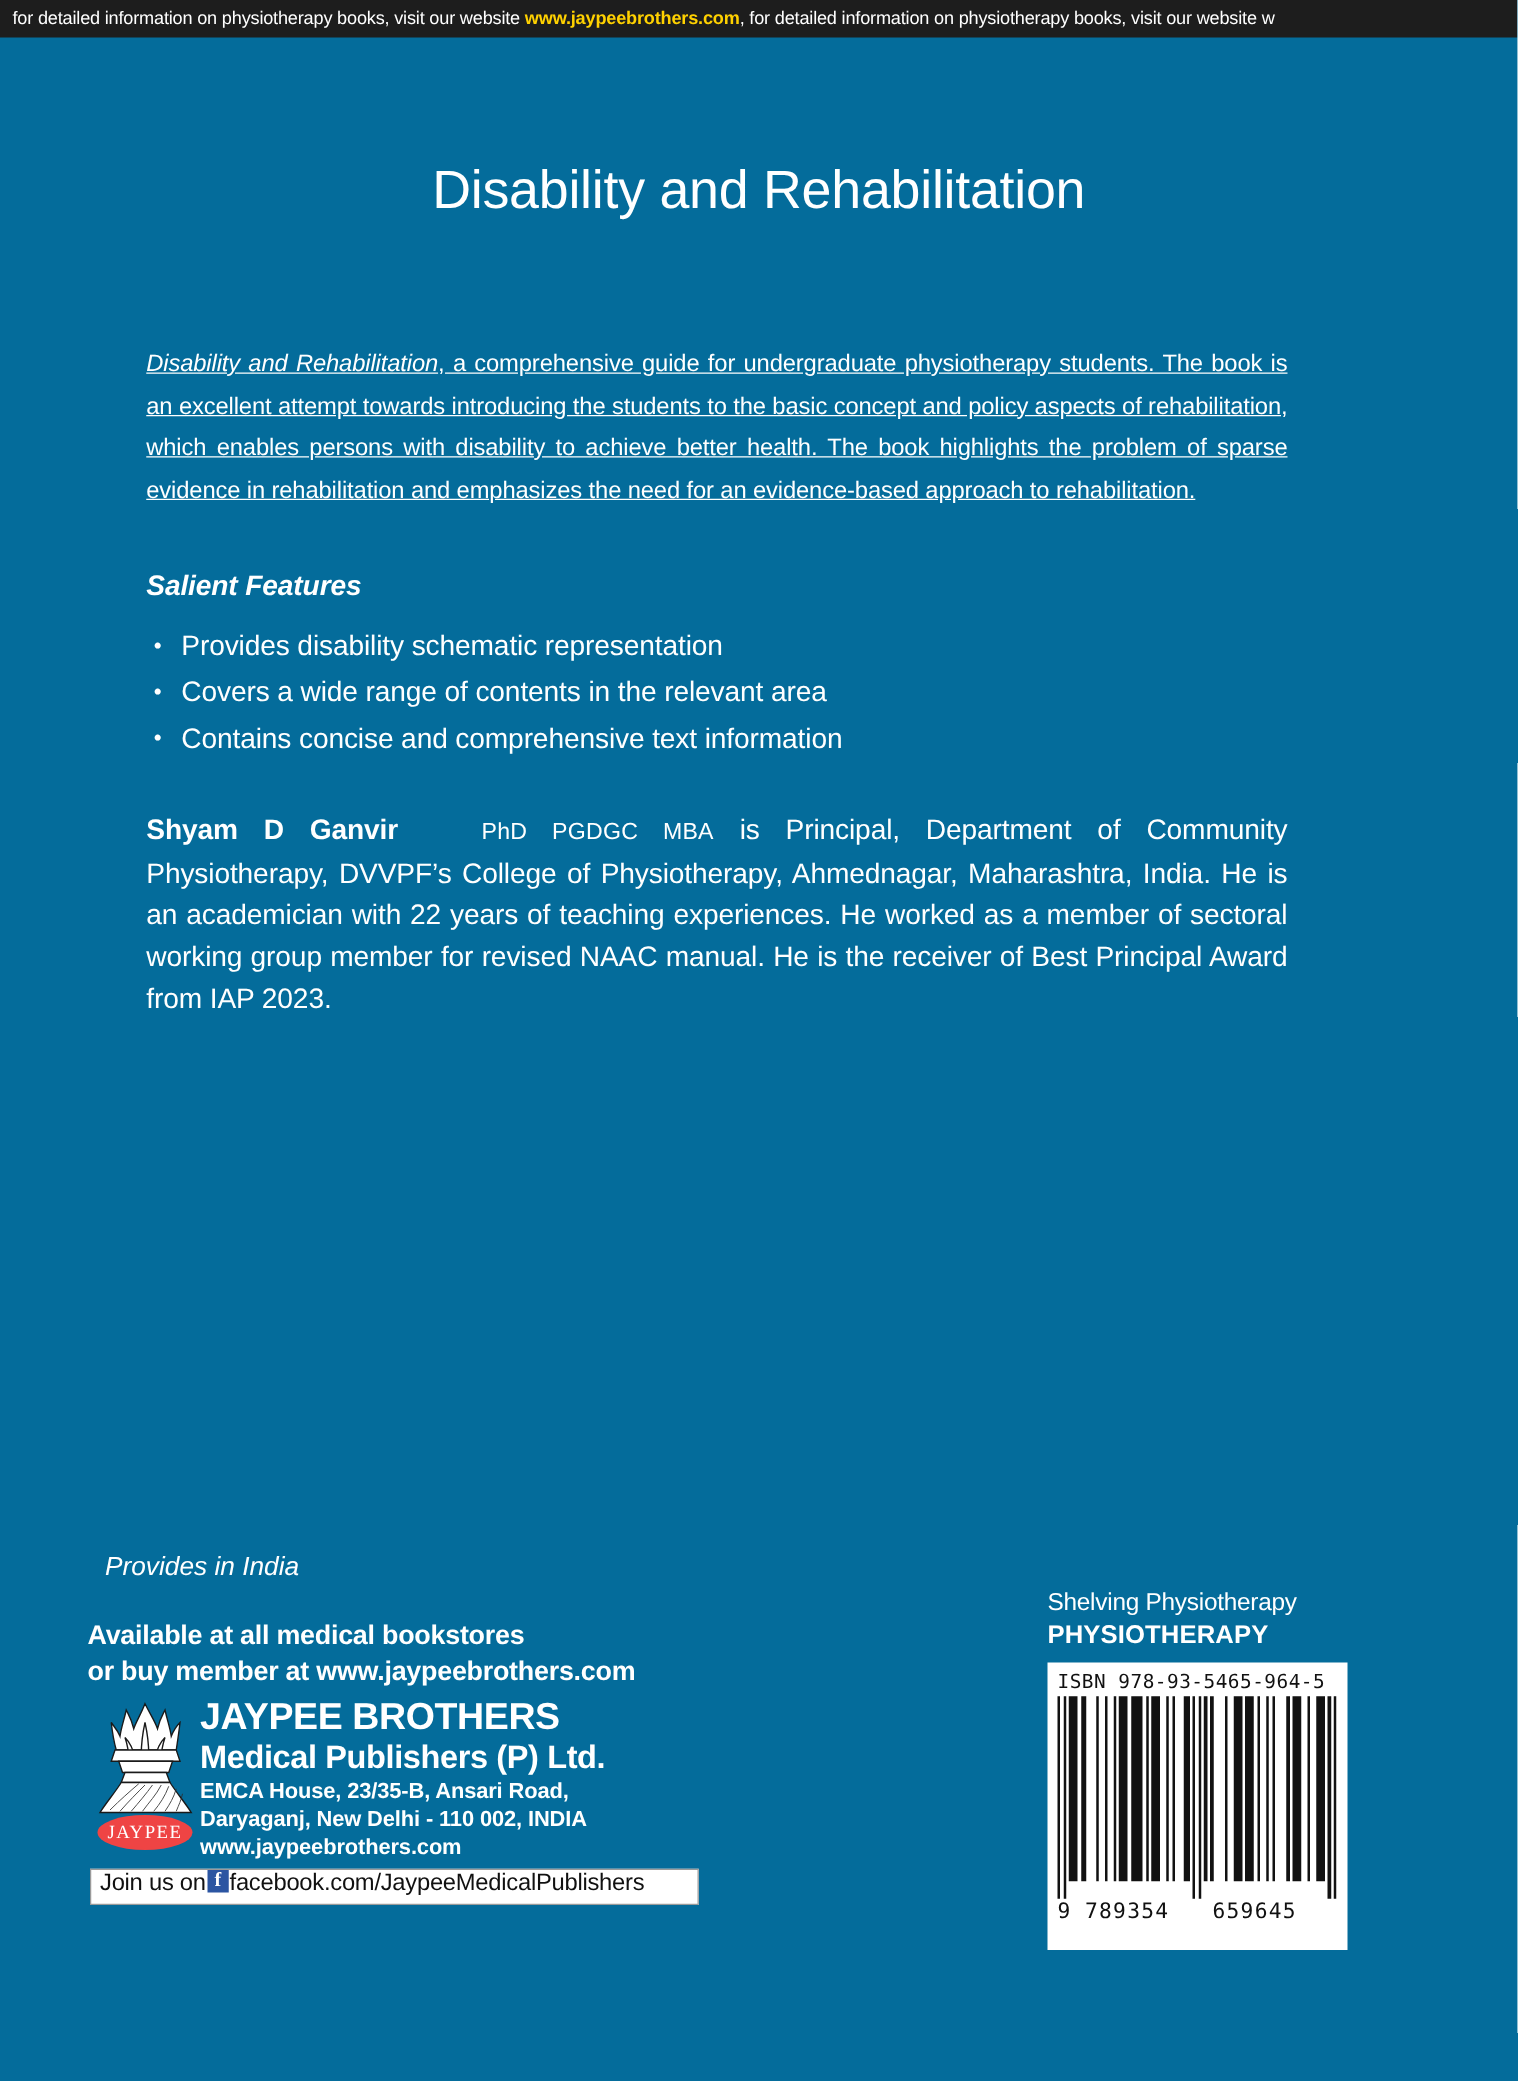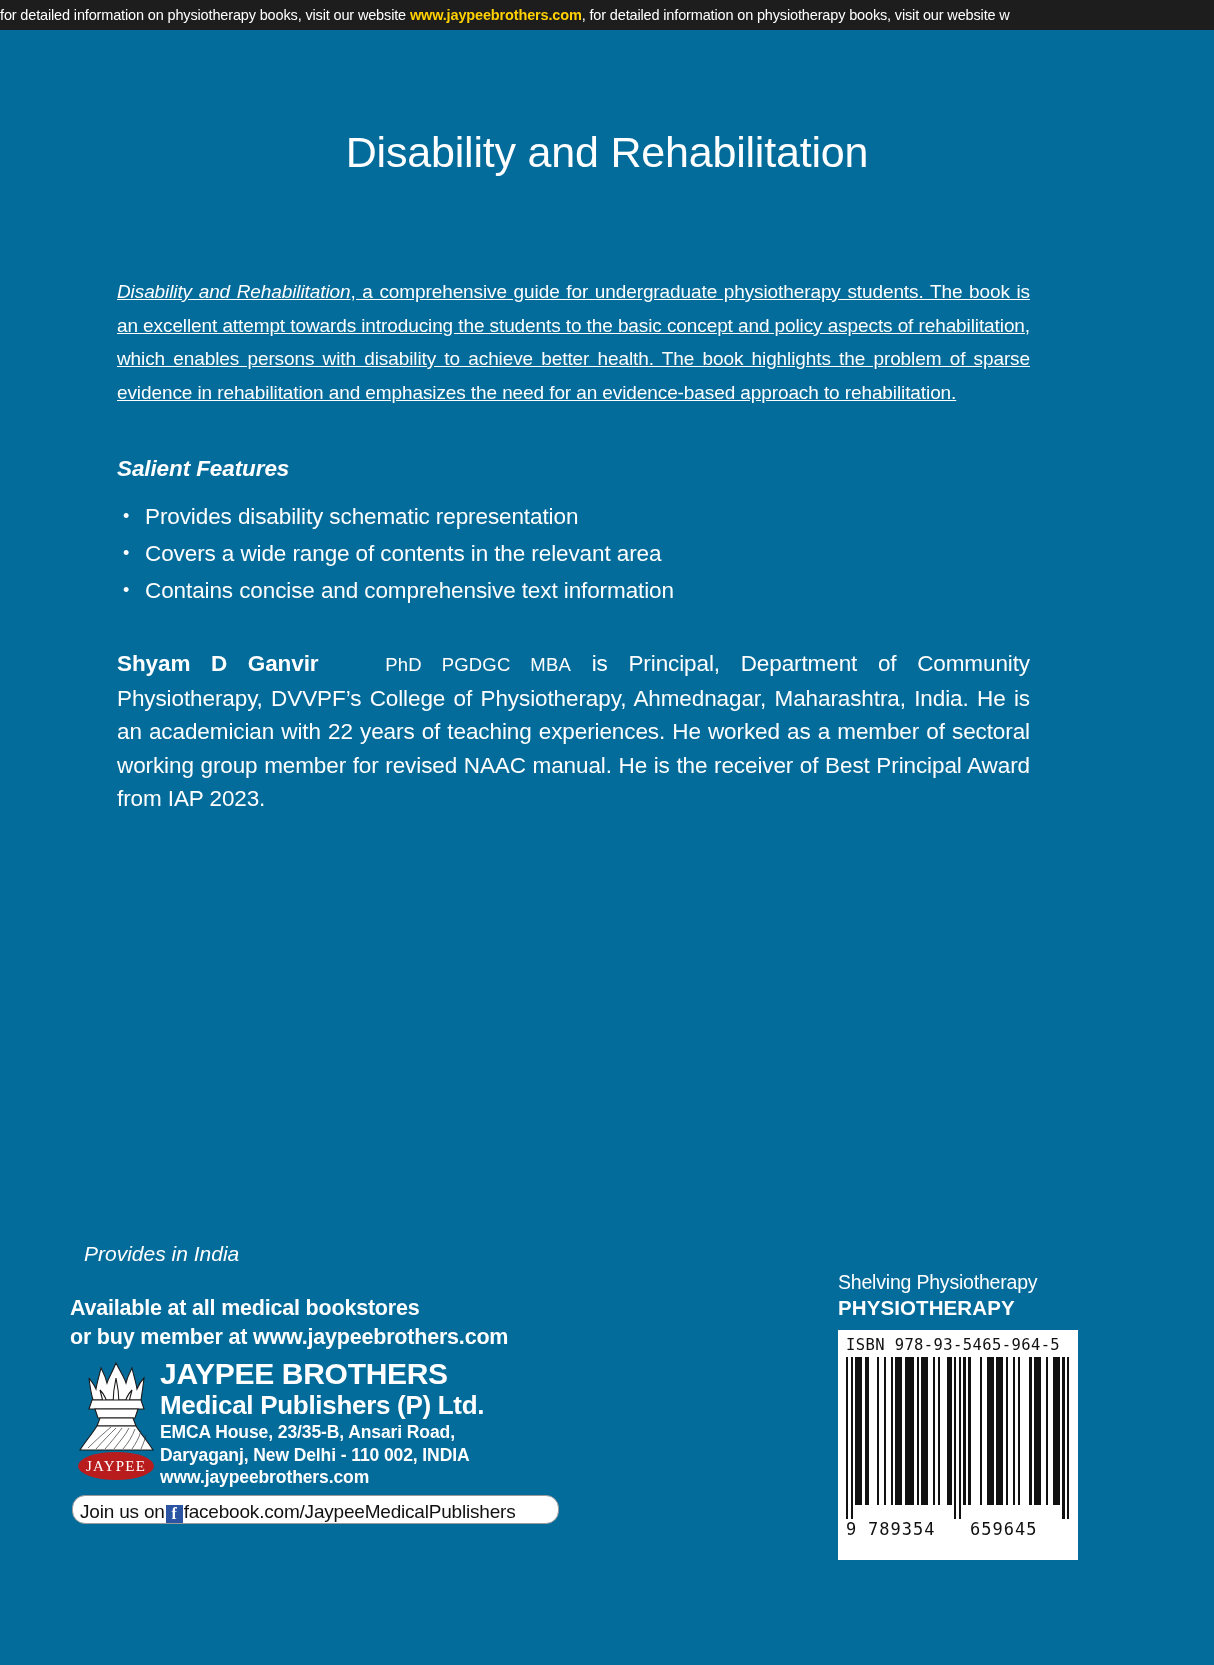--- a/index.html
+++ b/index.html
@@ -27,21 +27,21 @@
     width: 1214px;
     height: 30px;
     background: #1d1d1d;
     color: #ffffff;
     font-size: 14.5px;
     line-height: 30px;
     white-space: nowrap;
     overflow: hidden;
     letter-spacing: -0.15px;
     font-weight: 600;
-    padding-left: 0;
+    padding-left: 10px;
   }
   .promo-strip .url {
     color: #FFD100;
     font-weight: 800;
   }
   .promo-strip .plain { font-weight: 500; }
 
   
   .book-title {
     position: absolute;
@@ -147,21 +147,21 @@
     top: 2px;
     width: 78px;
     height: 120px;
   }
   .logo-badge {
     position: absolute;
     left: 0;
     bottom: 0;
     width: 76px;
     height: 28px;
-    background: #b91c1c;
+    background: #ef4444;
     border-radius: 38px / 14px;
     color: #ffffff;
     font-family: "Liberation Serif", serif;
     font-size: 15px;
     letter-spacing: 1.2px;
     text-align: center;
     line-height: 28px;
   }
 
   .pub-text {
@@ -191,23 +191,23 @@
 
   
   .fb-bar {
     position: absolute;
     left: 72px;
     top: 1495px;
     width: 487px;
     height: 29px;
     background: #ffffff;
     border: 1px solid #9a9a9a;
-    border-radius: 13px;
+    border-radius: 0;
     display: flex;
-    align-items: flex-end;
+    align-items: flex-start;
     padding: 0 7px;
     color: #111111;
     font-size: 19px;
     letter-spacing: -0.2px;
     white-space: nowrap;
   }
   .fb-icon {
     display: inline-flex;
     align-items: center;
     justify-content: center;

